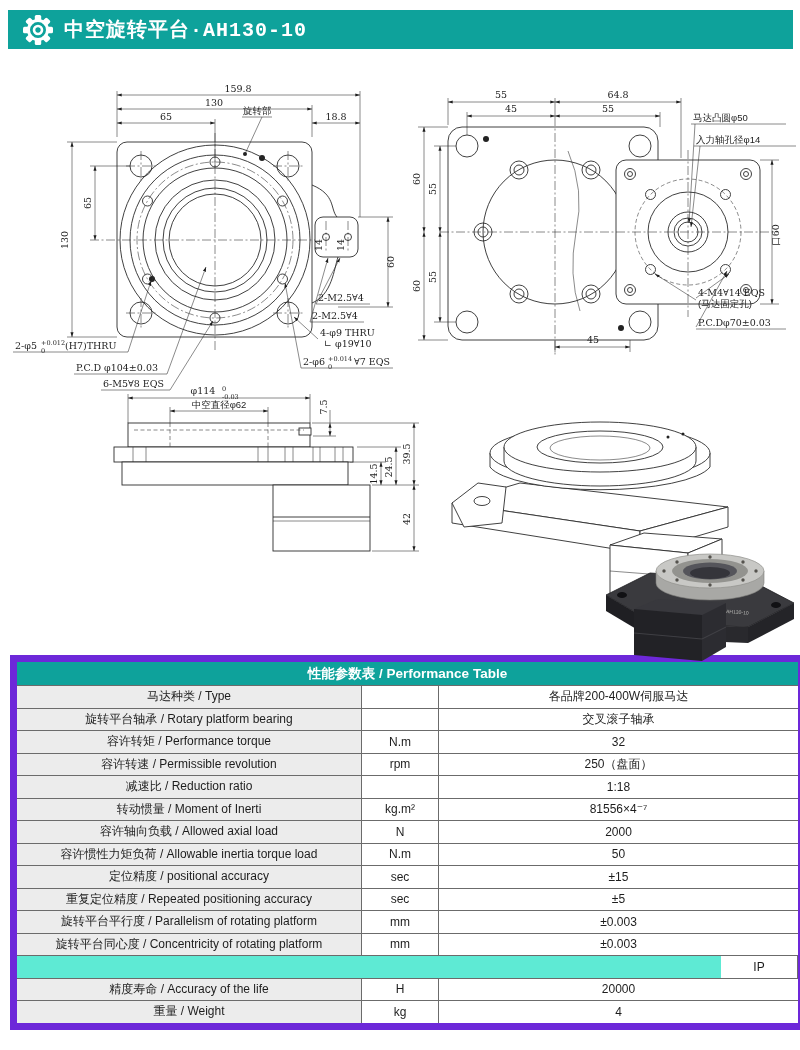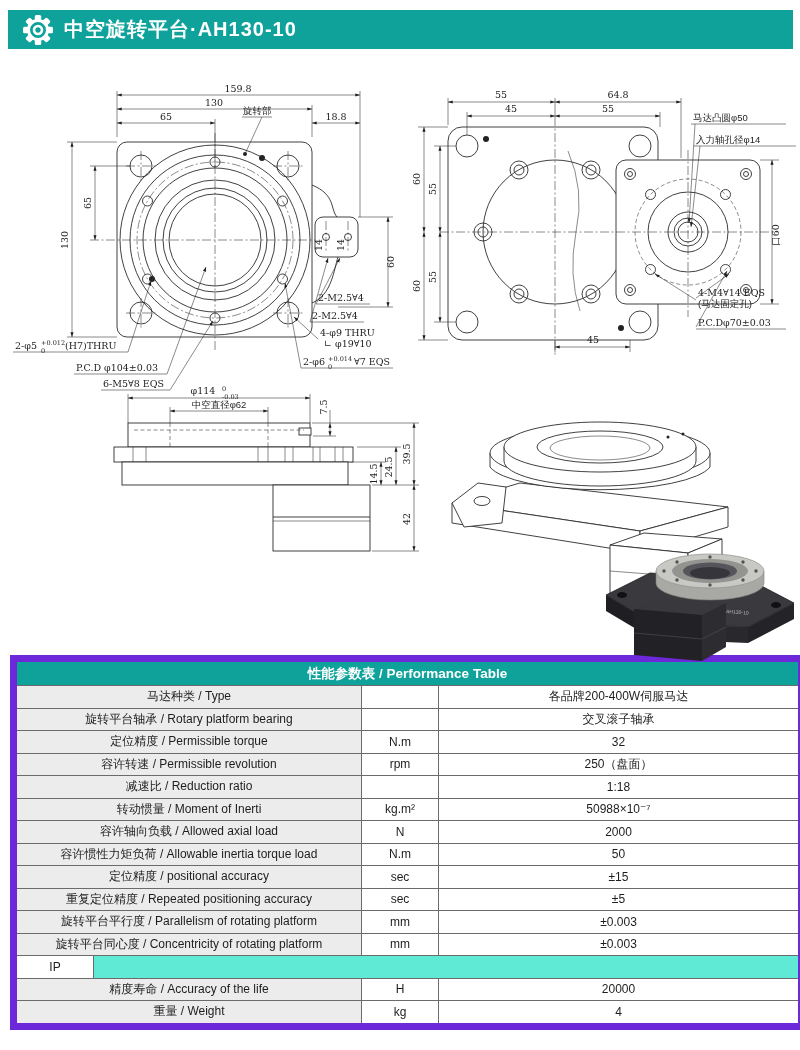--- a/index.html
+++ b/index.html
@@ -1,28 +1,28 @@
 <!DOCTYPE html>
 <html><head>
 <meta charset="utf-8">
 <style>
   html,body{margin:0;padding:0;}
   body{width:800px;height:1050px;position:relative;background:#ffffff;
        font-family:"Liberation Sans","DejaVu Sans",sans-serif;overflow:hidden;}
   .header-bar{position:absolute;left:8px;top:10px;width:785px;height:39px;
-              background:#0ea29b;display:flex;align-items:center;z-index:2;}
+              background:#0ea29b;display:flex;align-items:center;z-index:2;font-family:Liberation Mono, monospace;}
   .header-bar .gear{margin-left:14px;margin-right:10px;}
   .header-title{color:#ffffff;font-size:20px;font-weight:bold;letter-spacing:1px;}
   #drawings{position:absolute;left:0;top:55px;z-index:1;}
   #photo{position:absolute;left:598px;top:543px;z-index:3;}
   .perf-table{position:absolute;left:10px;top:655px;width:781px;
               border:7px solid #6d28d9;z-index:2;background:#5eead4;}
   .pt-header{height:23px;background:#0ea29b;color:#fff;display:flex;
              align-items:center;justify-content:center;font-size:13.5px;font-weight:bold;}
-  .pt-row{display:flex;height:21.5px;border-top:1px solid #6b6b6b;}
+  .pt-row{display:flex;height:21.5px;border-top:1px solid #6b6b6b;justify-content:flex-end;}
   .pt-cell{display:flex;align-items:center;justify-content:center;
            font-size:12px;color:#1d1d1d;overflow:hidden;white-space:nowrap;}
   .pt-label{width:344px;background:#ececec;border-right:1px solid #6b6b6b;}
   .pt-unit{width:76px;border-right:1px solid #6b6b6b;background:#fff;}
   .pt-value{flex:1;background:#fff;}
   
   .s{stroke:#2b2b2b;stroke-width:0.9;fill:none;}
   .sf{stroke:#2b2b2b;stroke-width:0.9;fill:#ffffff;}
   .thin{stroke:#2b2b2b;stroke-width:0.55;fill:none;}
   .dd{stroke:#2b2b2b;stroke-width:0.55;fill:none;stroke-dasharray:9 2.5 2 2.5;}
@@ -409,41 +409,41 @@
     <div class="pt-cell pt-value">各品牌200-400W伺服马达</div>
   </div>
 
   <div class="pt-row">
     <div class="pt-cell pt-label">旋转平台轴承 / Rotary platform bearing</div>
     <div class="pt-cell pt-unit"></div>
     <div class="pt-cell pt-value">交叉滚子轴承</div>
   </div>
 
   <div class="pt-row">
-    <div class="pt-cell pt-label">定位精度 / Permissible torque</div>
+    <div class="pt-cell pt-label">容许转矩 / Performance torque</div>
     <div class="pt-cell pt-unit">N.m</div>
     <div class="pt-cell pt-value">32</div>
   </div>
 
   <div class="pt-row">
     <div class="pt-cell pt-label">容许转速 / Permissible revolution</div>
     <div class="pt-cell pt-unit">rpm</div>
     <div class="pt-cell pt-value">250（盘面）</div>
   </div>
 
   <div class="pt-row">
     <div class="pt-cell pt-label">减速比 / Reduction ratio</div>
     <div class="pt-cell pt-unit"></div>
     <div class="pt-cell pt-value">1:18</div>
   </div>
 
   <div class="pt-row">
     <div class="pt-cell pt-label">转动惯量 / Moment of Inerti</div>
     <div class="pt-cell pt-unit">kg.m²</div>
-    <div class="pt-cell pt-value">50988×10⁻⁷</div>
+    <div class="pt-cell pt-value">81556×4⁻⁷</div>
   </div>
 
   <div class="pt-row">
     <div class="pt-cell pt-label">容许轴向负载 / Allowed axial load</div>
     <div class="pt-cell pt-unit">N</div>
     <div class="pt-cell pt-value">2000</div>
   </div>
 
   <div class="pt-row">
     <div class="pt-cell pt-label">容许惯性力矩负荷 / Allowable inertia torque load</div>

